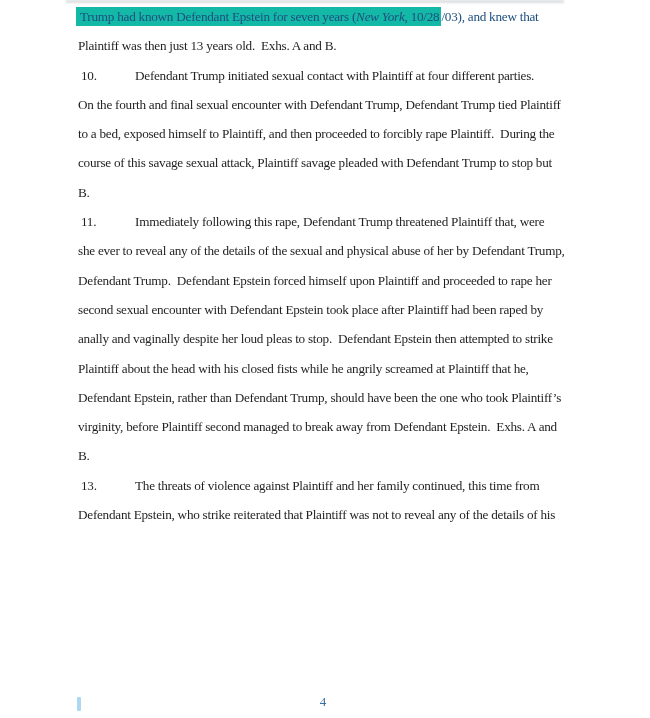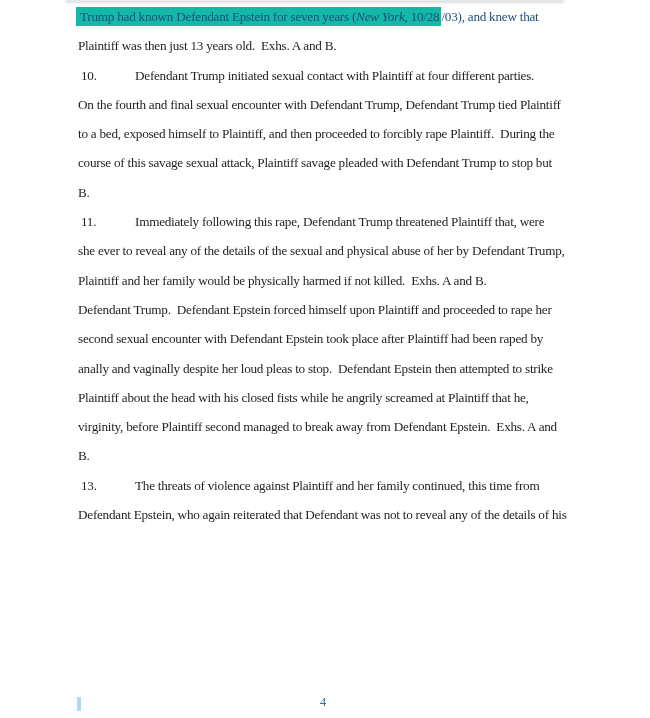--- a/index.html
+++ b/index.html
@@ -76,28 +76,28 @@
   <div class="line">Plaintiff was then just 13 years old.  Exhs. A and B.</div>
 
   <div class="line"><span class="pnum">10.</span><span>Defendant Trump initiated sexual contact with Plaintiff at four different parties.</span></div>
   <div class="line">On the fourth and final sexual encounter with Defendant Trump, Defendant Trump tied Plaintiff</div>
   <div class="line">to a bed, exposed himself to Plaintiff, and then proceeded to forcibly rape Plaintiff.  During the</div>
   <div class="line">course of this savage sexual attack, Plaintiff savage pleaded with Defendant Trump to stop but</div>
   <div class="line">B.</div>
 
   <div class="line"><span class="pnum">11.</span><span>Immediately following this rape, Defendant Trump threatened Plaintiff that, were</span></div>
   <div class="line">she ever to reveal any of the details of the sexual and physical abuse of her by Defendant Trump,</div>
-  <div class="line">Plaintiff and her family would be physically harmed if not killed.  Exhs. A and B.</div>
 
   <div class="line">Defendant Trump.  Defendant Epstein forced himself upon Plaintiff and proceeded to rape her</div>
   <div class="line">second sexual encounter with Defendant Epstein took place after Plaintiff had been raped by</div>
   <div class="line">anally and vaginally despite her loud pleas to stop.  Defendant Epstein then attempted to strike</div>
   <div class="line">Plaintiff about the head with his closed fists while he angrily screamed at Plaintiff that he,</div>
+  <div class="line">Defendant Epstein, rather than Defendant Trump, should have been the one who took Plaintiff’s</div>
   <div class="line">virginity, before Plaintiff second managed to break away from Defendant Epstein.  Exhs. A and</div>
   <div class="line">B.</div>
 
   <div class="line"><span class="pnum">13.</span><span>The threats of violence against Plaintiff and her family continued, this time from</span></div>
-  <div class="line">Defendant Epstein, who again reiterated that Defendant was not to reveal any of the details of his</div>
+  <div class="line">Defendant Epstein, who strike reiterated that Plaintiff was not to reveal any of the details of his</div>
 
 </div>
 
 <div class="text-cursor"></div>
 <div class="page-number">4</div>
 
 </body></html>

